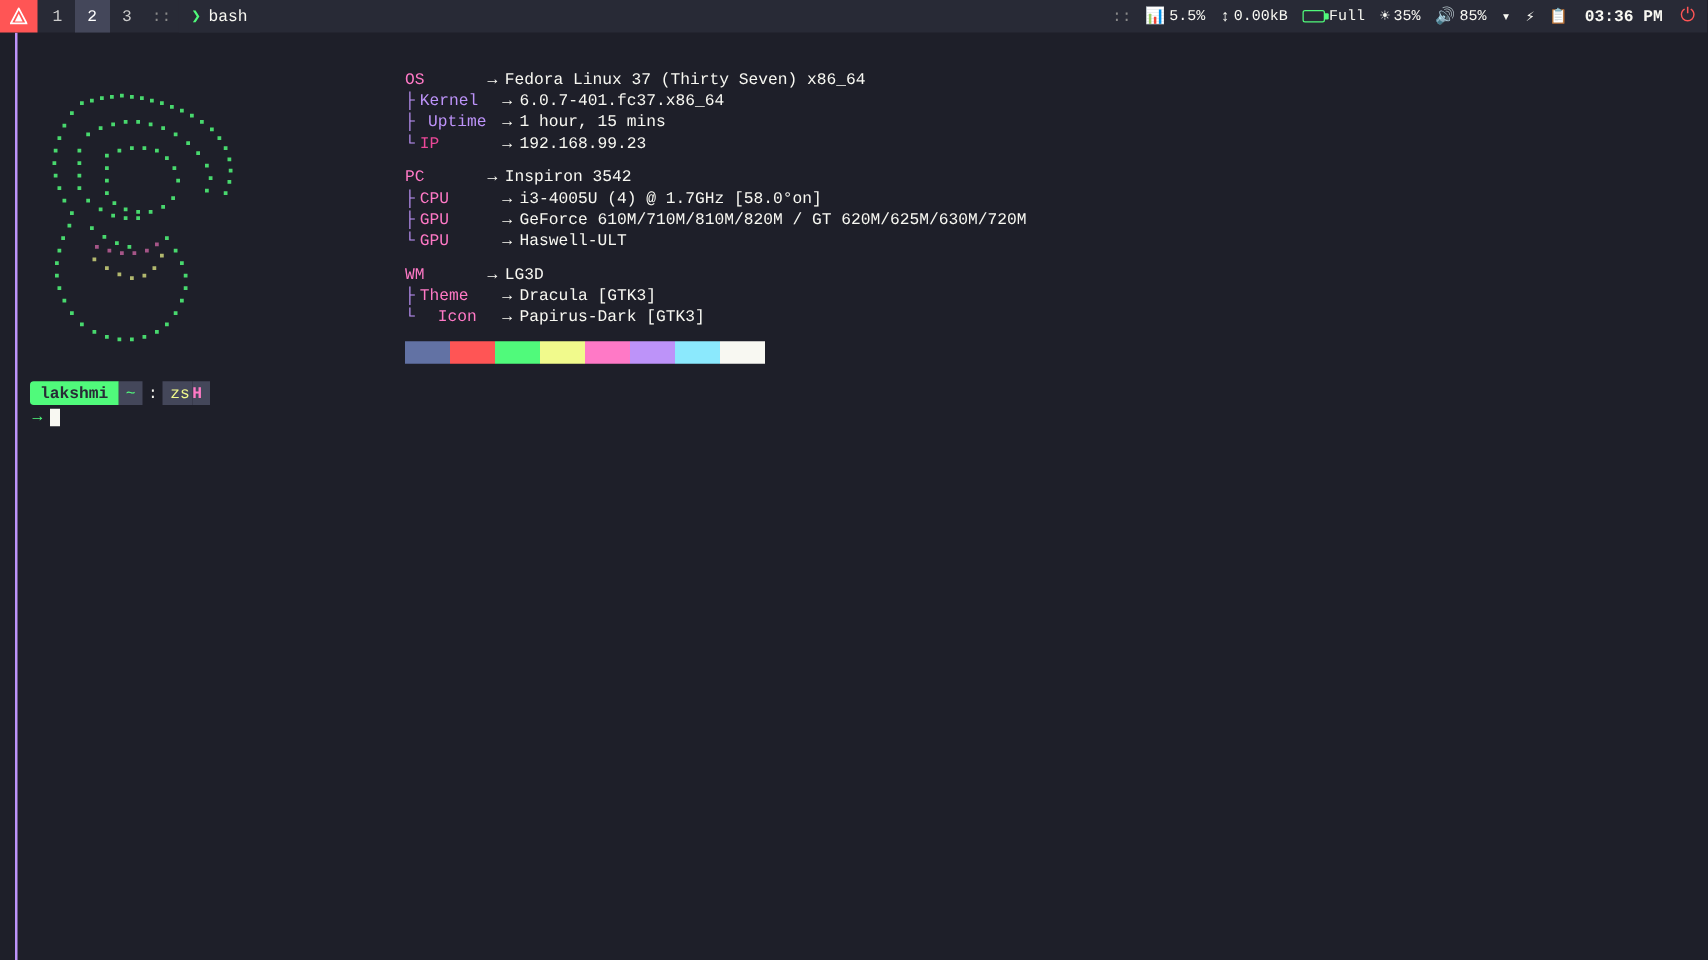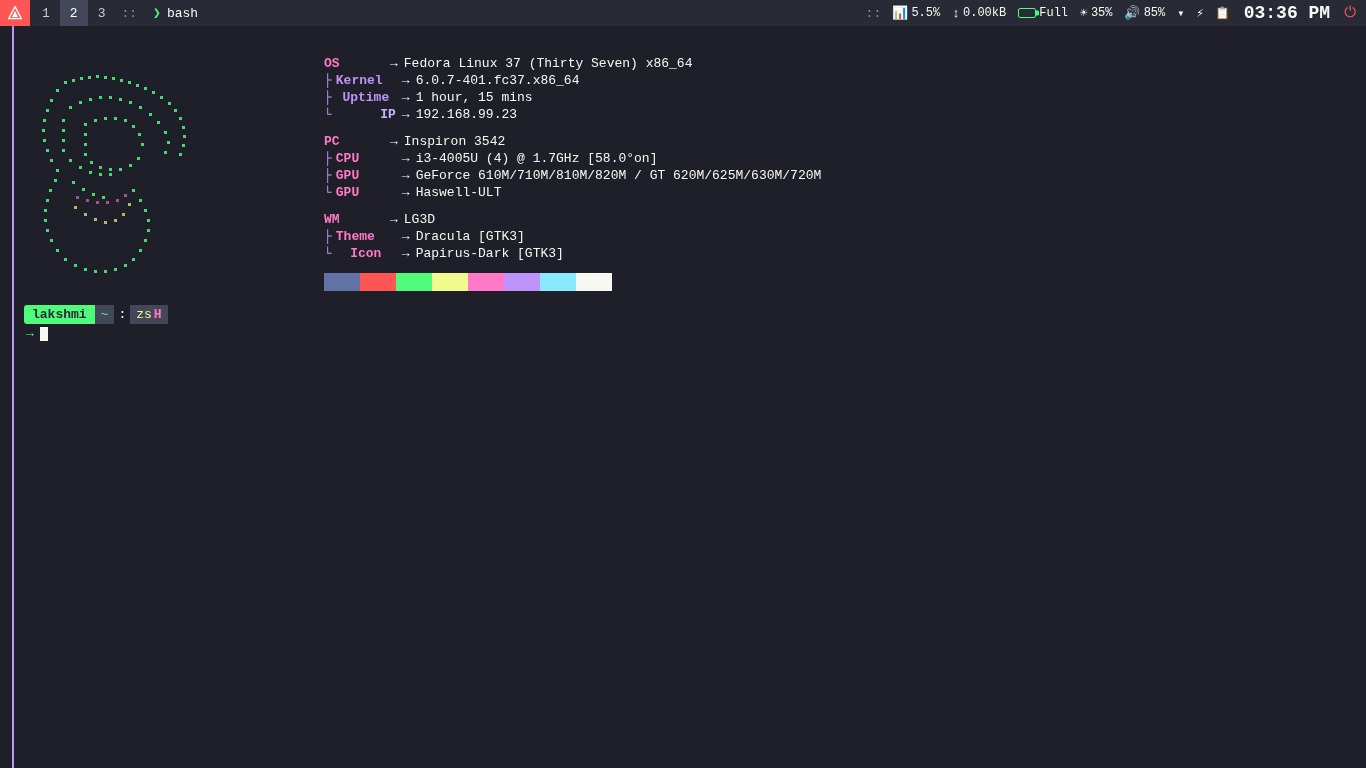--- a/index.html
+++ b/index.html
@@ -104,21 +104,21 @@
       color: #f8f8f2;
       font-size: 12px;
     }
 
     .tb-widget .icon {
       font-size: 13px;
     }
 
     .tb-time {
       font-weight: bold;
-      font-size: 18px;
+      font-size: 13px;
       padding: 0 6px;
       color: #f8f8f2;
     }
 
     .tb-power {
       color: #ff5555;
       font-size: 15px;
       padding: 0 6px;
       cursor: pointer;
     }
@@ -165,21 +165,21 @@
     }
 
     .info-line {
       display: flex;
       align-items: baseline;
       margin-bottom: 2px;
       font-size: 13px;
     }
 
     .info-label {
-      font-weight: bold;
+      font-weight: normal;
       min-width: 60px;
     }
 
     .info-arrow {
       color: #f8f8f2;
       margin: 0 6px;
     }
 
     .info-value {
       color: #f8f8f2;
@@ -199,21 +199,21 @@
 
     .tree-branch {
       color: #bd93f9;
       margin-right: 4px;
       font-size: 13px;
     }
 
     .color-os { color: #ff79c6; }
     .color-kernel { color: #bd93f9; }
     .color-uptime { color: #bd93f9; text-align: center; }
-    .color-ip { color: #c4b5fd; text-align: right; }
+    .color-ip { color: #ec4899; }
     .color-pc { color: #ff79c6; }
     .color-cpu { color: #ff79c6; }
     .color-gpu { color: #ff79c6; }
     .color-wm { color: #ff79c6; }
     .color-theme { color: #ff79c6; }
     .color-icon { color: #ff79c6; text-align: center; }
 
     
     #color-palette {
       display: flex;

